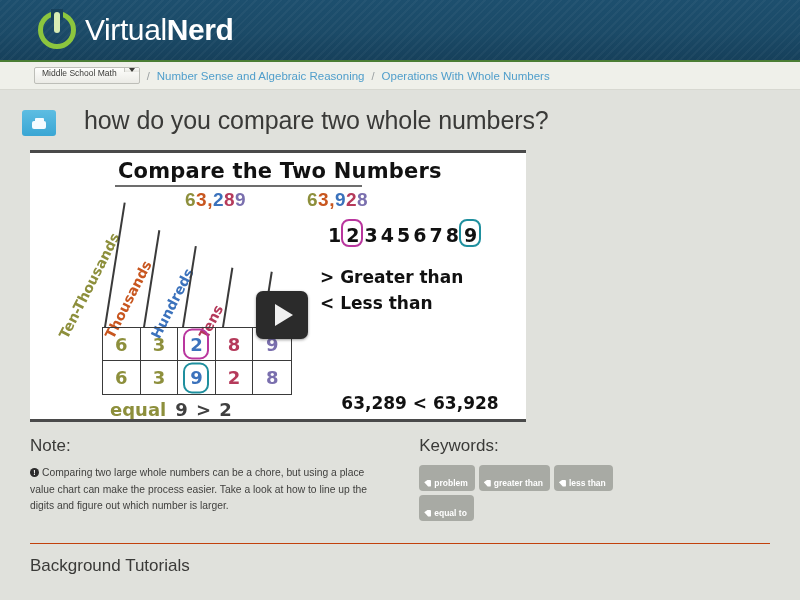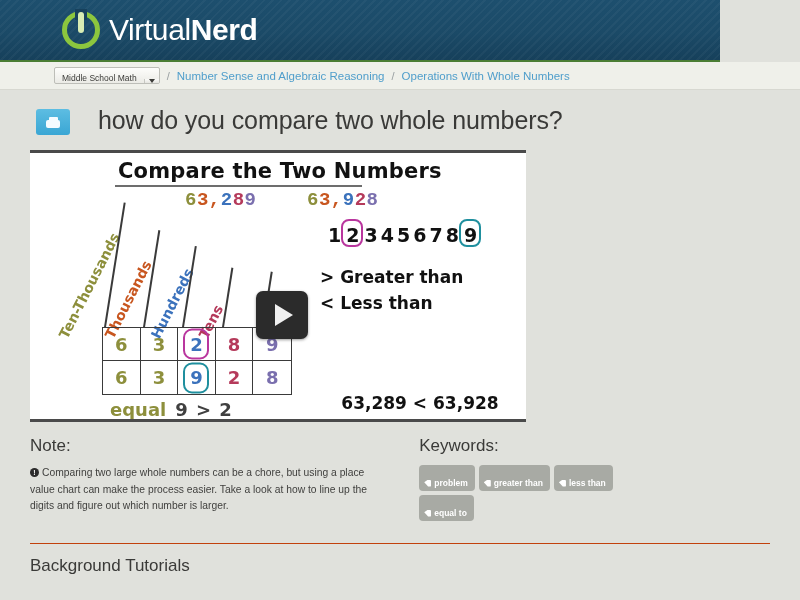--- a/index.html
+++ b/index.html
@@ -6,30 +6,30 @@
   html, body {
     width: 800px; height: 600px;
     overflow: hidden;
     background: #e0e1dc;
     font-family: "Liberation Sans", sans-serif;
   }
 
   
   .site-header {
     position: relative;
-    width: 720px; height: 62px;
+    width: 800px; height: 62px;
     background:
       repeating-linear-gradient(135deg,
         rgba(255,255,255,0.035) 0px,
         rgba(255,255,255,0.035) 2px,
         rgba(0,0,0,0.0) 2px,
         rgba(0,0,0,0.0) 6px),
       linear-gradient(180deg,#1d4f6e 0%, #1b4a67 55%, #16405b 100%);
     border-bottom: 2px solid #4a7d34;
-    display: flex; align-items: center; padding-left: 24px;
+    display: flex; align-items: center;
   }
   .brand { display: flex; align-items: center; margin-left: 38px; }
   .logo-mark {
     position: relative;
     width: 38px; height: 38px; border-radius: 50%;
     border: 5px solid #8cc63e;
     margin-right: 9px;
   }
   .logo-mark::before {
     content: "";
@@ -86,26 +86,25 @@
 
   
   .crumb-bar {
     width: 800px; height: 28px;
     background: #eff0ea;
     border-bottom: 1px solid #d7d8d1;
     display: flex; align-items: center;
     padding-left: 34px;
   }
   .crumb-select {
-    display: flex; align-items: flex-end; height: 17px;
+    display: flex; align-items: flex-start; height: 17px;
     border: 1px solid #bdbeb8;
     border-radius: 2px;
     background: linear-gradient(180deg,#fdfdfb,#ebebe6);
     overflow: hidden;
-    margin-left: 20px;
   }
   .crumb-select-label {
     font-size: 8.5px; color: #3b3b38;
     padding: 0 7px; display:flex; align-items:center;
     white-space: nowrap;
   }
   .crumb-select-arrow {
     width: 15px; border-left: 1px solid #c6c7c1;
     display: flex; align-items: center; justify-content: center;
     background: linear-gradient(180deg,#fbfbf9,#e5e5e0);
@@ -117,22 +116,22 @@
     border-top: 4px solid #3b3b38;
   }
   .crumb-sep { color: #9aa0a2; font-size: 11px; margin: 0 7px; }
   .crumb-link {
     color: #4f9ecb; font-size: 11.5px; text-decoration: none;
     white-space: nowrap;
   }
 
   
   .title-row {
-    display: flex; align-items: center;
-    margin: 14px 0 0 36px;
+    display: flex; align-items: flex-end;
+    margin: 14px 0 0 22px;
     width: 560px;
   }
   .print-btn {
     width: 34px; height: 26px; border-radius: 3px;
     background: linear-gradient(180deg,#5dbde2,#3aa6d4);
     display: flex; align-items: center; justify-content: center;
     flex: 0 0 auto; margin-top: 4px; cursor: pointer;
     border: none;
   }
   .printer {
@@ -169,21 +168,21 @@
     font-size: 21px; color: #111; font-weight: 600;
     font-family: "DejaVu Sans", sans-serif;
     letter-spacing: 0.2px;
   }
   .board-title-rule {
     position: absolute; left: 85px; top: 32px;
     width: 247px; height: 2px; background: #6d6d6d;
   }
 
   .num-top { position: absolute; font-size: 19px; font-weight: 600;
-             font-family: Liberation Mono, monospace; letter-spacing: 0.5px; }
+             font-family: Liberation Sans, sans-serif; letter-spacing: 0.5px; }
   .num-a { left: 155px; top: 36px; }
   .num-b { left: 277px; top: 36px; }
 
   .digit-row {
     position: absolute; left: 298px; top: 70px;
     font-size: 19px; font-weight: 600; color: #111;
     font-family: "DejaVu Sans", sans-serif;
     letter-spacing: 3px;
     display: flex; align-items: center;
   }

